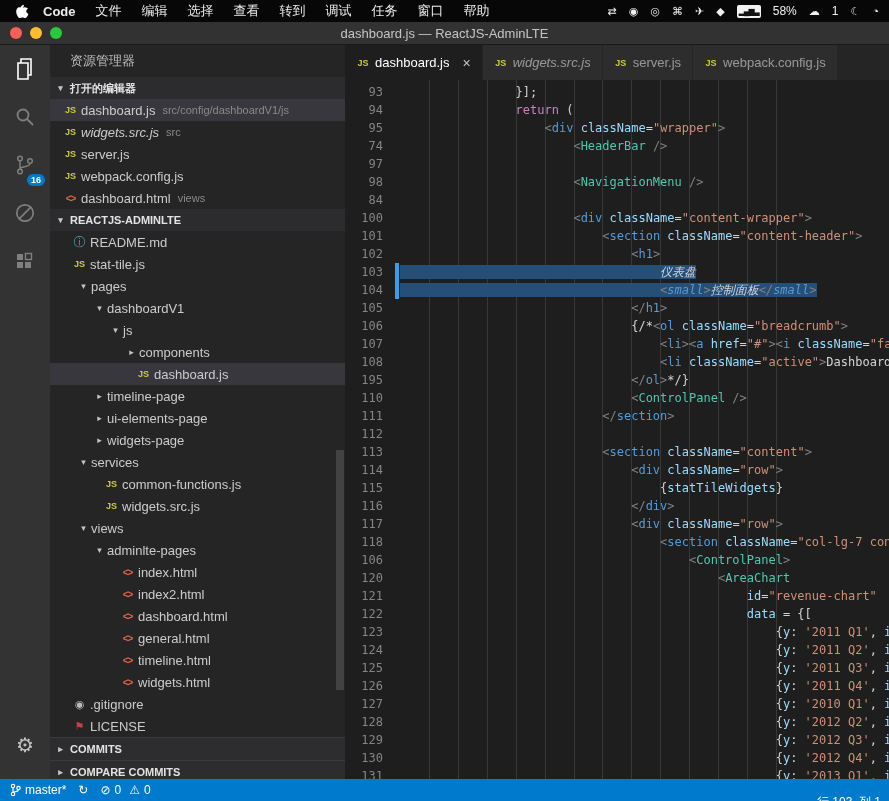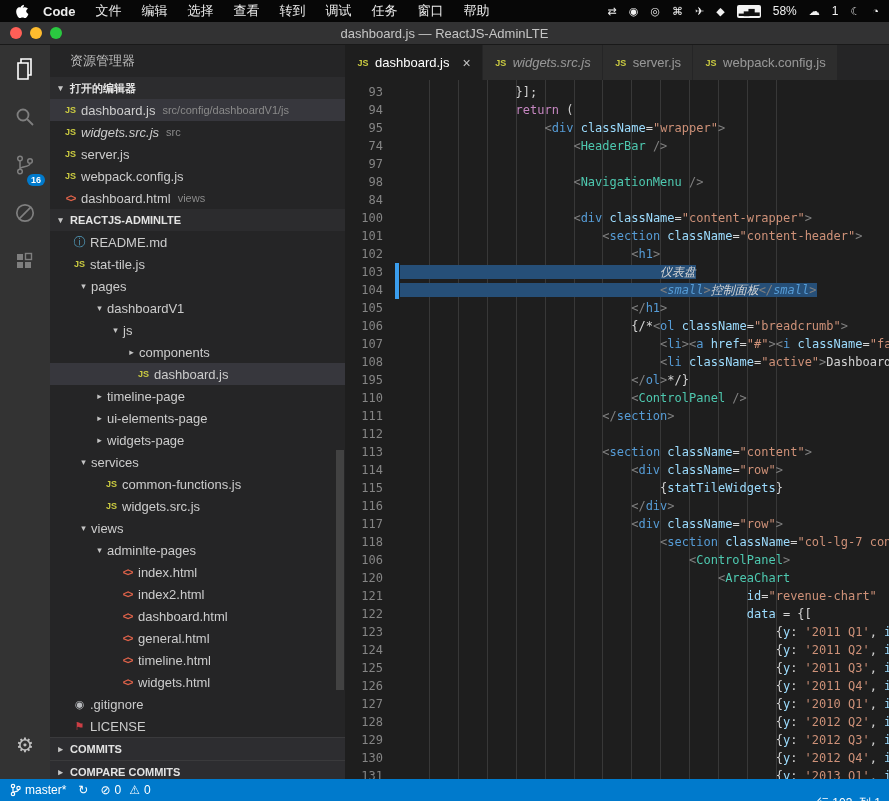--- a/index.html
+++ b/index.html
@@ -75,21 +75,21 @@
   .cline{position:relative;height:18px;display:flex;z-index:1;}
   .ln{flex:0 0 55px;box-sizing:border-box;padding-right:17px;text-align:right;font-size:12px;
       line-height:18px;color:#858585;}
   .modbar{position:absolute;left:50px;top:0;bottom:0;width:4px;background:#3a9ded;}
   .ct{flex:1;white-space:pre;overflow:hidden;font-size:12px;line-height:18px;color:#d4d4d4;}
   .selbg{background:#264f78;font-style:italic;}
   .tok-p{color:#d4d4d4}.tok-k{color:#c586c0}.tok-t{color:#569cd6}.tok-c{color:#4ec9b0}
   .tok-a{color:#9cdcfe}.tok-s{color:#ce9178}.tok-b{color:#808080}
 
   
-  .statusbar{height:22px;background:#007acc;color:#fff;display:flex;
+  .statusbar{height:22px;background:#007acc;color:#fff;display:flex;align-items:center;
              font-size:12px;padding:0 8px 0 10px;box-sizing:border-box;}
   .sbleft{display:flex;align-items:center;gap:12px;}
   .sbitem{display:flex;align-items:center;gap:4px;white-space:nowrap;}
   .sbright{margin-left:auto;display:flex;align-items:center;white-space:nowrap;margin-top:24px;}
 </style>
 </head>
 <body>
 
 <div class="app">
 

